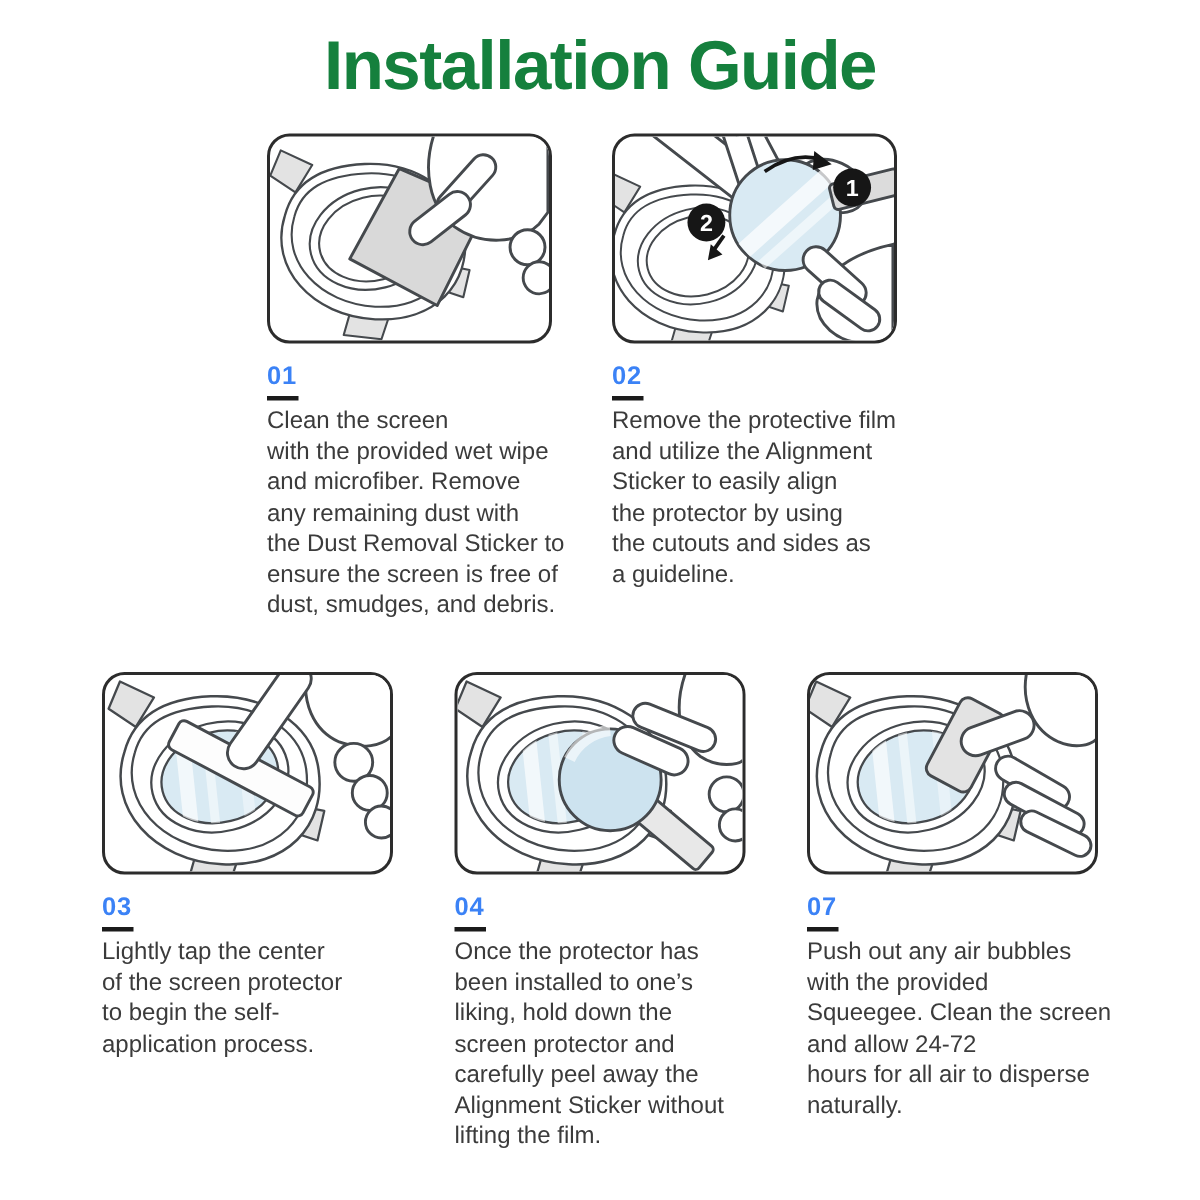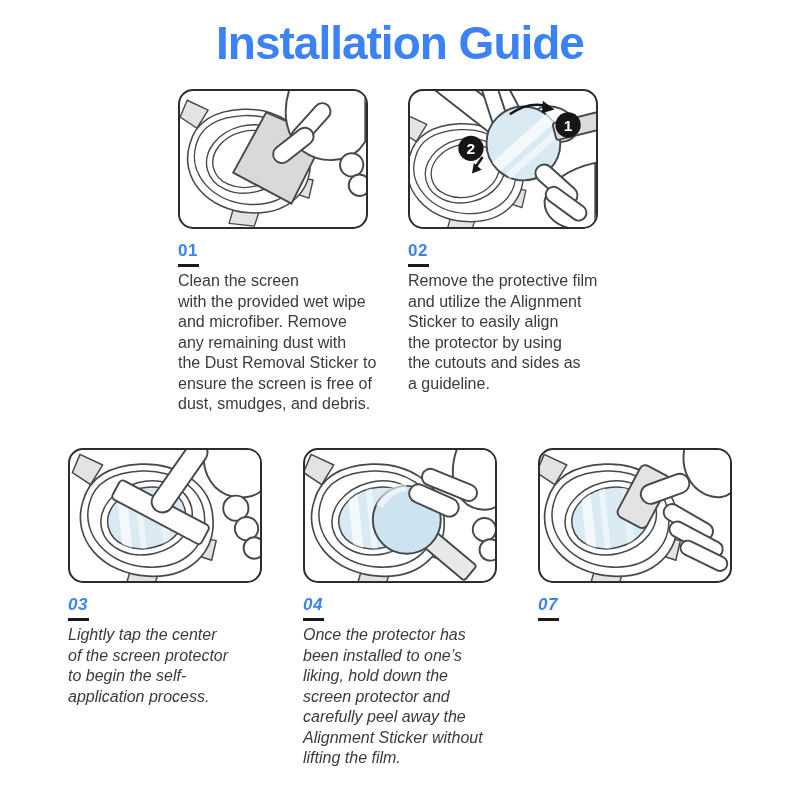--- a/index.html
+++ b/index.html
@@ -3,25 +3,25 @@
 <meta charset="utf-8">
 <style>
   html,body { margin:0; padding:0; background:#ffffff; }
   .page {
     position:relative; width:800px; height:800px; background:#ffffff;
     font-family:"Liberation Sans","DejaVu Sans",sans-serif; overflow:hidden;
   }
   .title {
     position:absolute; top:18px; left:0; width:800px;
     text-align:center; font-size:46px; font-weight:bold; letter-spacing:-1px;
-    color:#3b82f6; line-height:1.1;
+    color:#15803d; line-height:1.1;
   }
   .row { position:absolute; display:flex; }
   .row1 { top:89px; left:178px; gap:8px; }
-  .row2 { top:448px; left:68px; gap:10px;font-style:italic; }
+  .row2 { top:448px; left:68px; gap:10px; }
   .col  { display:flex; flex-direction:column; align-items:flex-start; }
   .row1 .col { width:222px; }
   .row2 .col { width:225px; }
   .panel {
     border:2.5px solid #2c2c2c; border-radius:15px; background:#fff;
     overflow:hidden; box-sizing:border-box;
   }
   .row1 .panel { width:190px; height:140px; }
   .row2 .panel { width:194px; height:135px; }
   .panel svg { display:block; width:100%; height:100%; }
@@ -218,16 +218,22 @@
             <path d="M 148,-2 C 144,18 152,38 170,46 C 182,51 192,48 196,44 L 196,-2 Z"></path>
             <rect x="-26" y="-10" width="52" height="20" rx="10" transform="translate(128,40) rotate(-20)"></rect>
             <rect x="-28" y="-8.5" width="56" height="17" rx="8.5" transform="translate(152,74) rotate(30)"></rect>
             <rect x="-30" y="-8" width="60" height="16" rx="8" transform="translate(160,92) rotate(28)"></rect>
             <rect x="-26" y="-7.5" width="52" height="15" rx="7.5" transform="translate(168,109) rotate(26)"></rect>
           </g>
         </svg>
       </div>
       <div class="step-num">07</div>
       <div class="num-rule"></div>
+      <div class="step-text">Push out any air bubbles
+with the provided
+Squeegee. Clean the screen
+and allow 24-72
+hours for all air to disperse
+naturally.</div>
     </div>
   </div>
 
 </div>
 
 </body></html>

